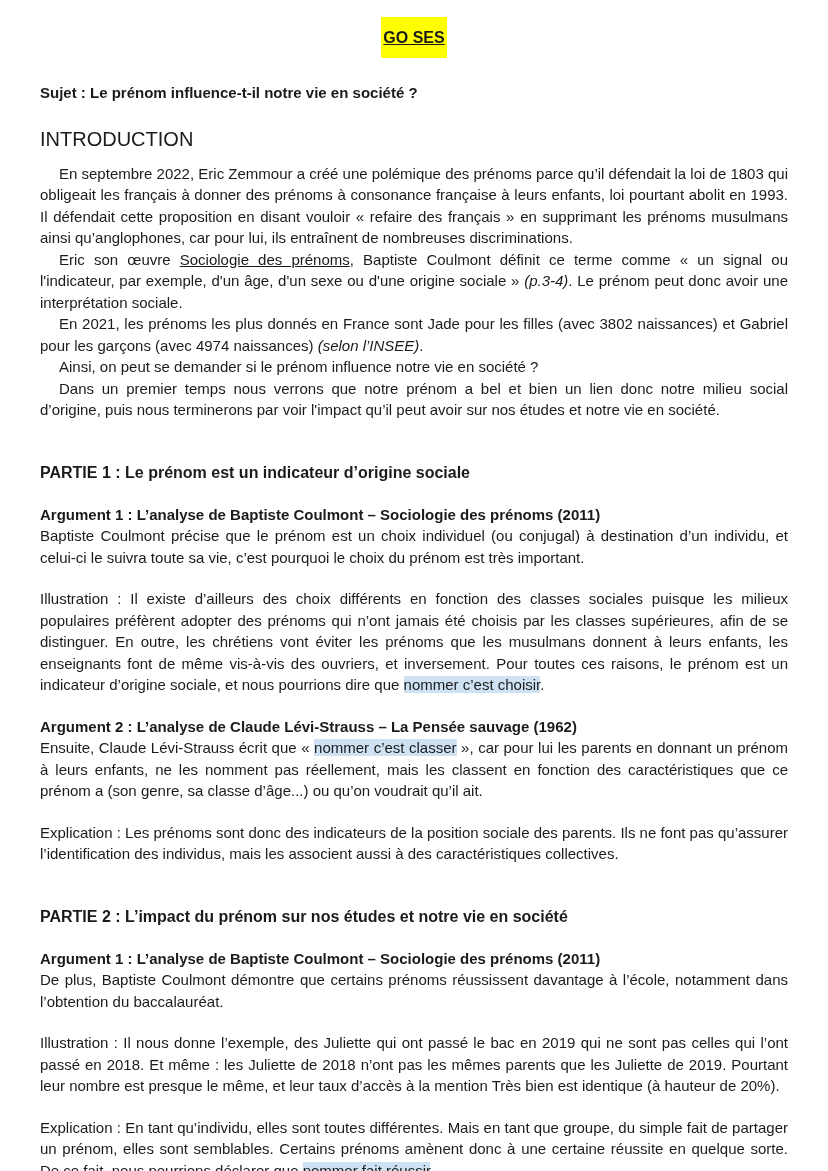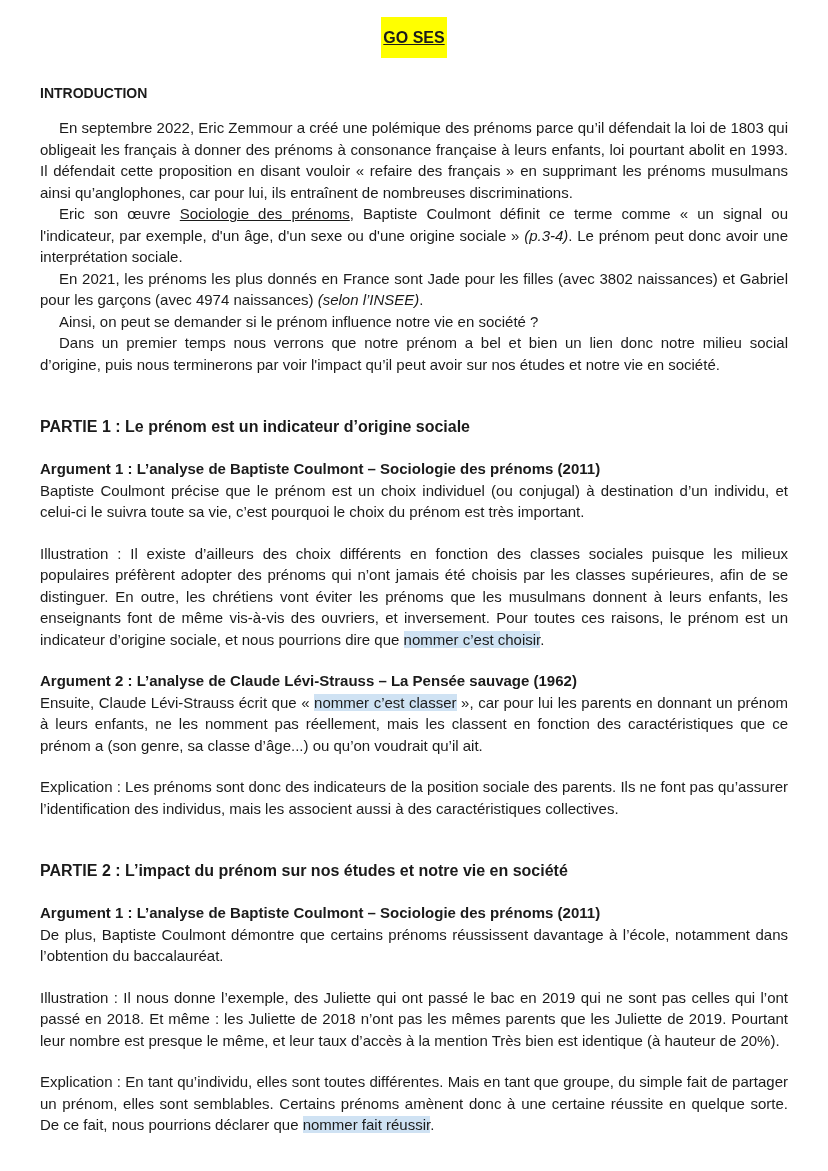--- a/index.html
+++ b/index.html
@@ -22,38 +22,39 @@
     line-height: 22px;
     margin: 0 0 33px 0;
   }
   .doc-title .title-text {
     background: var(--highlight-yellow, #ffff00);
     text-decoration: underline;
     padding: 12px 2px;
   }
   .block { text-align: justify; margin: 0; }
   .block-subject    { font-weight: bold; margin-bottom: 24px; }
-  .block-section    { font-weight: bold; font-size: 14px; line-height: 22px; margin-top: 18px; margin-bottom: 13px; }
+  .block-section    { font-weight: normal; font-size: 20px; line-height: 22px; margin-top: 18px; margin-bottom: 13px; }
   .block-part       { font-weight: bold; font-size: 16px; line-height: 22px; margin-top: 41px; margin-bottom: 15px; }
   .block-argument   { font-weight: bold; margin-top: 20px; }
   .block-para       { margin-top: 20px; }
   .block-paraflow   { margin: 0; }
   .block-paraindent { margin: 0; text-indent: 19px; }
   .seg-i   { font-style: italic; }
   .seg-u   { text-decoration: underline; }
   .seg-hlb { background: var(--highlight-blue, #cfe2f3); }
 </style>
 </head>
 <body>
 
 <div class="page">
   <div class="doc-title">
     <span class="title-text">GO SES</span>
   </div>
   <div id="doc-body">
+      <p class="block block-subject"><span>Sujet : Le prénom influence-t-il notre vie en société ?</span></p>
       <p class="block block-section"><span>INTRODUCTION</span></p>
       <p class="block block-paraindent"><span>En septembre 2022, Eric Zemmour a créé une polémique des prénoms parce qu’il défendait la loi de 1803 qui obligeait les français à donner des prénoms à consonance française à leurs enfants, loi pourtant abolit en 1993. Il défendait cette proposition en disant vouloir « refaire des français » en supprimant les prénoms musulmans ainsi qu’anglophones, car pour lui, ils entraînent de nombreuses discriminations.</span></p>
       <p class="block block-paraindent"><span>Eric son œuvre </span><span class="seg-u">Sociologie des prénoms</span><span>, Baptiste Coulmont définit ce terme comme  « un signal ou l'indicateur, par exemple, d'un âge, d'un sexe ou d'une origine sociale » </span><span class="seg-i">(p.3-4)</span><span>. Le prénom peut donc avoir une interprétation sociale.</span></p>
       <p class="block block-paraindent"><span>En 2021, les prénoms les plus donnés en France sont Jade pour les filles (avec 3802 naissances) et Gabriel pour les garçons (avec 4974 naissances) </span><span class="seg-i">(selon l’INSEE)</span><span>.</span></p>
       <p class="block block-paraindent"><span>Ainsi, on peut se demander si le prénom influence notre vie en société ?</span></p>
       <p class="block block-paraindent"><span>Dans un premier temps nous verrons que notre prénom a bel et bien un lien donc notre milieu social d’origine, puis nous terminerons par voir l'impact qu’il peut avoir sur nos études et notre vie en société.</span></p>
       <p class="block block-part"><span>PARTIE 1 : Le prénom est un indicateur d’origine sociale</span></p>
       <p class="block block-argument"><span>Argument 1 : L’analyse de Baptiste Coulmont – Sociologie des prénoms (2011)</span></p>
       <p class="block block-paraflow"><span>Baptiste Coulmont précise que le prénom est un choix individuel (ou conjugal) à destination d’un individu, et celui-ci le suivra toute sa vie, c’est pourquoi le choix du prénom est très important.</span></p>
       <p class="block block-para"><span>Illustration : Il existe d’ailleurs des choix différents en fonction des classes sociales puisque les milieux populaires préfèrent adopter des prénoms qui n’ont jamais été choisis par les classes supérieures, afin de se distinguer. En outre, les chrétiens vont éviter les prénoms que les musulmans donnent à leurs enfants, les enseignants font de même vis-à-vis des ouvriers, et inversement. Pour toutes ces raisons, le prénom est un indicateur d’origine sociale, et nous pourrions dire que </span><span class="seg-hlb">nommer c’est choisir</span><span>.</span></p>

